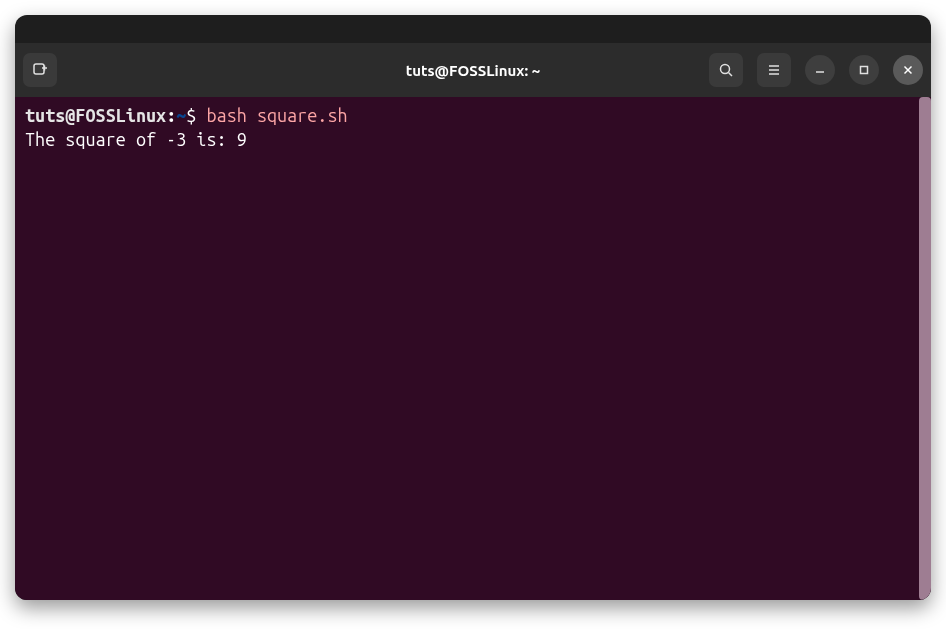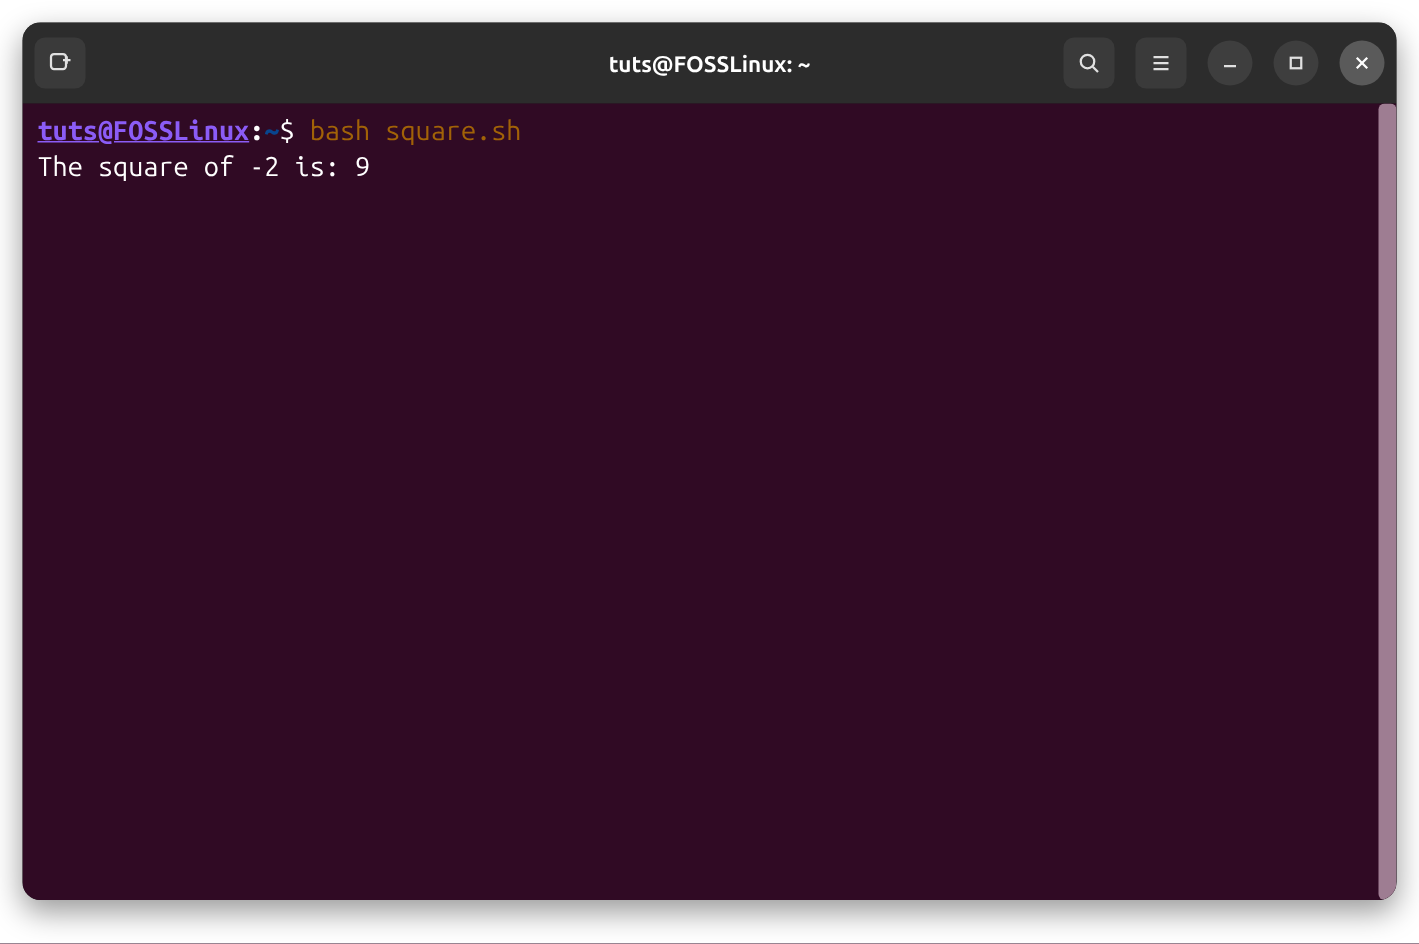--- a/index.html
+++ b/index.html
@@ -27,20 +27,21 @@
       flex-direction: column;
     }
     
     .titlebar {
       background: #2c2c2c;
       height: 54px;
       display: flex;
       align-items: center;
       padding: 0 8px;
       position: relative;
+      margin-top: 28px;
     }
     
     .titlebar-left {
       display: flex;
       align-items: center;
     }
     
     .new-tab-btn {
       width: 34px;
       height: 34px;
@@ -107,41 +108,40 @@
       color: #ffffff;
       position: relative;
       overflow: hidden;
     }
     
     .terminal-line {
       white-space: pre;
     }
     
     .prompt-user {
-      color: #8b5cf6;
-      font-weight: bold;
-      text-decoration: underline;
+      color: #e5e5e5;
+      font-weight: bold;
     }
     
     .prompt-colon {
       color: #ffffff;
       font-weight: bold;
     }
     
     .prompt-path {
       color: #08458f;
       font-weight: bold;
     }
     
     .prompt-dollar {
       color: #ffffff;
     }
     
     .command-text {
-      color: #a16207;
+      color: #fca5a5;
     }
     
     .output-text {
       color: #ffffff;
     }
     
     .cursor-block {
       display: inline-block;
       width: 10px;
       height: 20px;
@@ -215,19 +215,19 @@
           <line x1="2.5" y1="2.5" x2="9.5" y2="9.5" stroke="#ffffff" stroke-width="1.5"></line>
           <line x1="9.5" y1="2.5" x2="2.5" y2="9.5" stroke="#ffffff" stroke-width="1.5"></line>
         </svg>
       </div>
     </div>
   </div>
 
   <div class="terminal-content">
     <div id="terminal-lines">
         <div class="terminal-line"><span class="prompt-user">tuts@FOSSLinux</span><span class="prompt-colon">:</span><span class="prompt-path">~</span><span class="prompt-dollar">$ </span><span class="command-text">bash square.sh</span></div>
-        <div class="terminal-line"><span class="output-text">The square of -2 is: 9</span></div>
+        <div class="terminal-line"><span class="output-text">The square of -3 is: 9</span></div>
       </div>
     <div class="scrollbar">
       <div class="scrollbar-thumb"></div>
     </div>
   </div>
 </div>
 
 </body></html>

